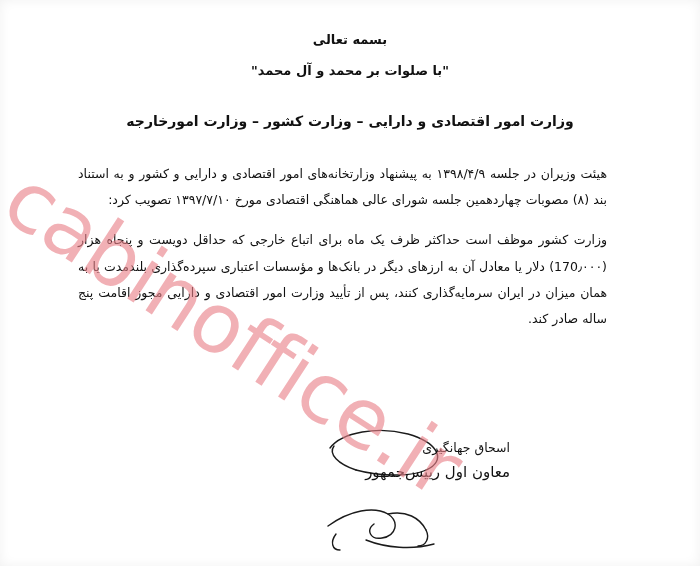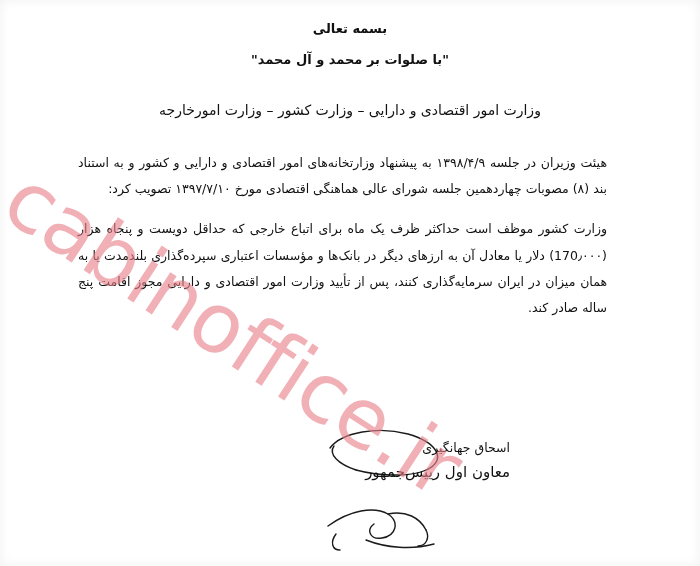--- a/index.html
+++ b/index.html
@@ -30,21 +30,21 @@
     content: "";
     position: absolute;
     inset: 0;
     pointer-events: none;
     box-shadow: inset 0 0 12px rgba(0,0,0,0.06);
   }
 
   .doc-body {
     position: relative;
     z-index: 2;
-    padding: 13px 78px 0 78px;
+    padding: 24px 78px 0 78px;
     direction: rtl;
     text-align: center;
   }
 
   .bismillah {
     font-size: 13px;
     font-weight: 700;
     letter-spacing: 0.5px;
     margin: 6px 0 0 0;
     line-height: 1.6;
@@ -54,21 +54,21 @@
     font-weight: 700;
     margin: 10px 0 0 0;
     line-height: 1.6;
   }
 
   .org-block {
     margin-top: 26px;
   }
   .org-line {
     font-size: 14px;
-    font-weight: 400;
+    font-weight: 700;
     line-height: 1.95;
     letter-spacing: 0.2px;
   }
 
   .para-block {
     margin-top: 26px;
     text-align: justify;
     text-align-last: right;
     direction: rtl;
   }

